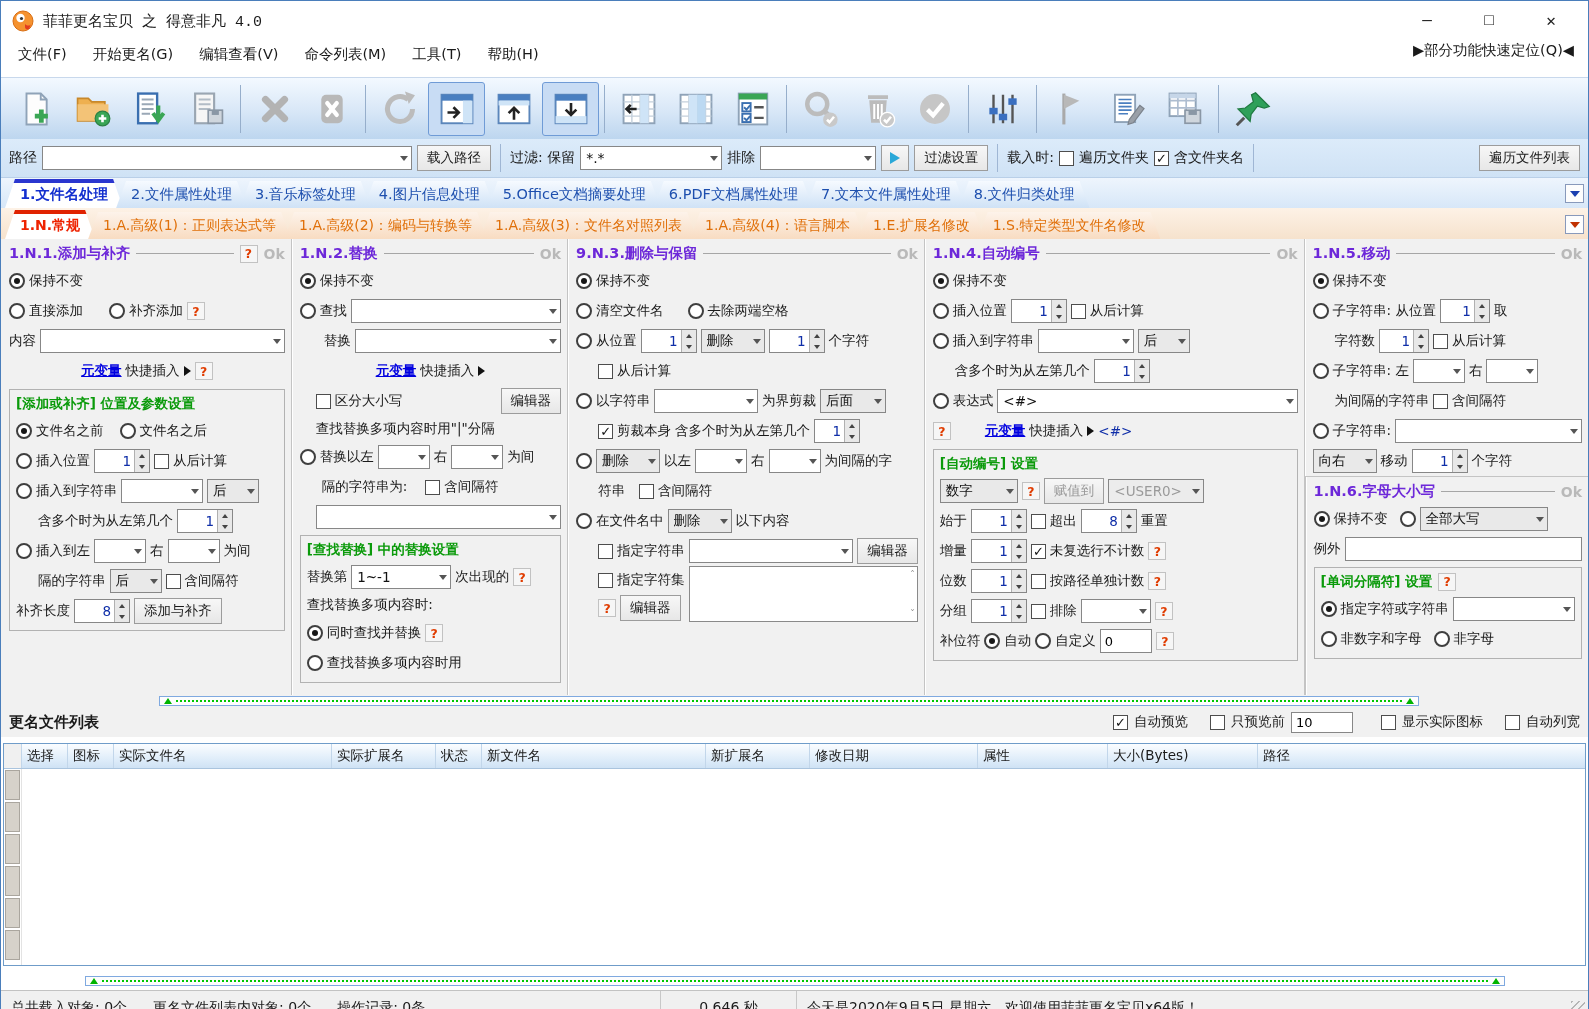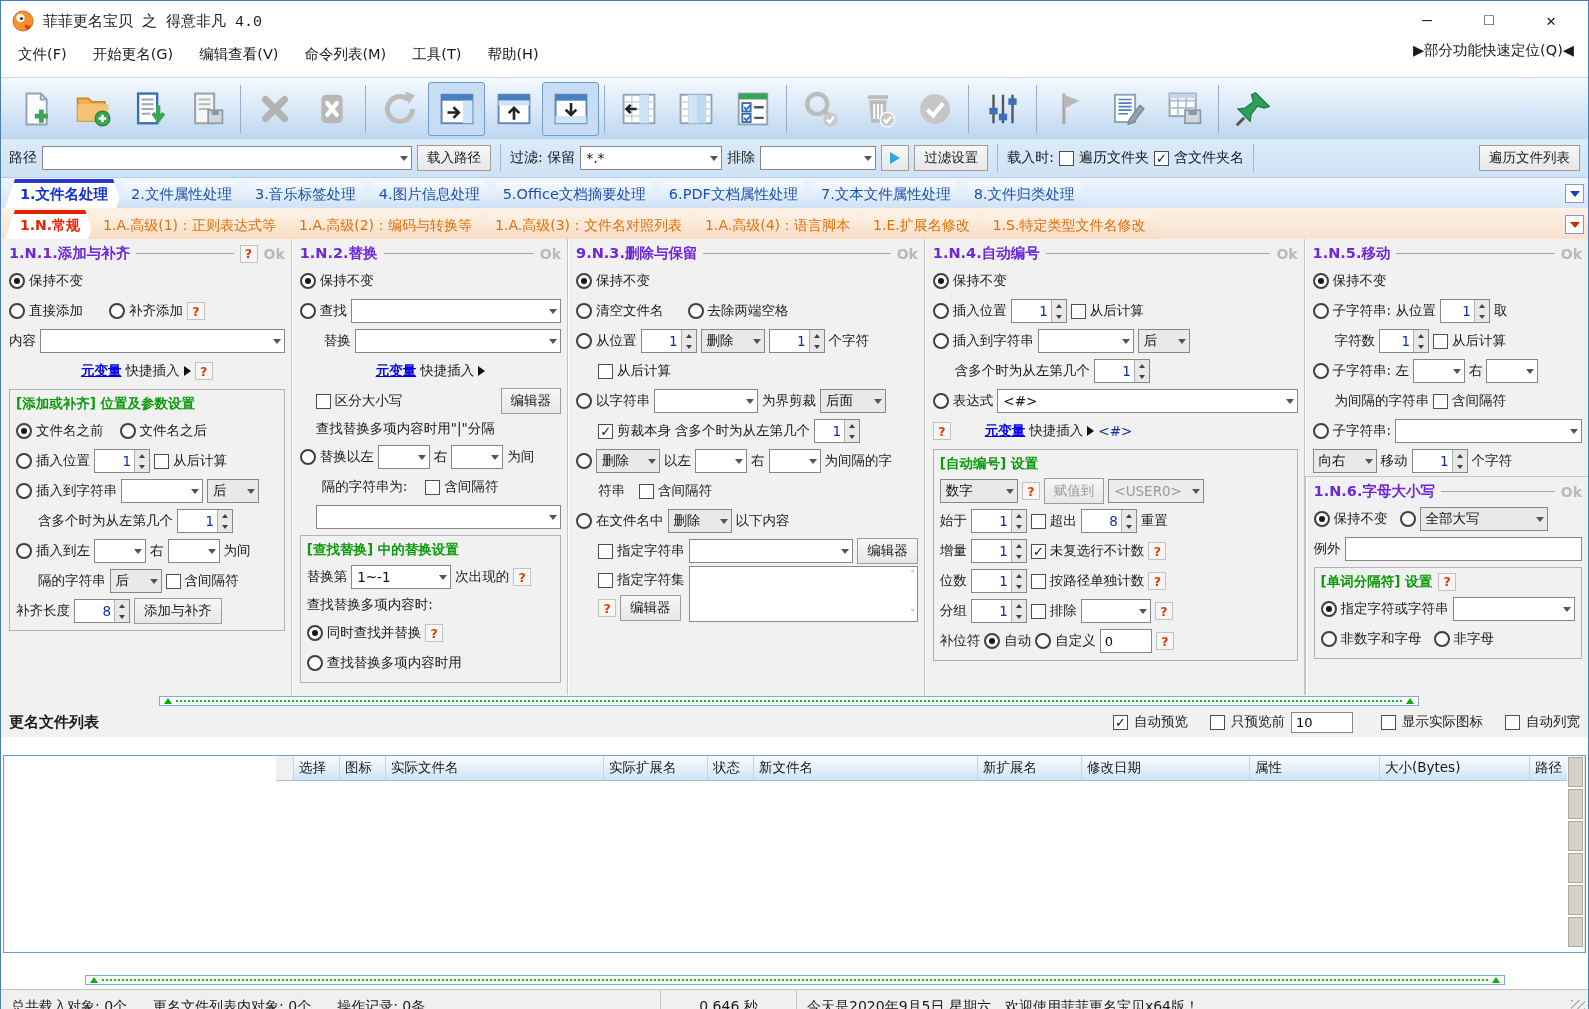--- a/index.html
+++ b/index.html
@@ -95,21 +95,21 @@
   .split-strip { flex:0 0 auto; display:flex; align-items:center; background:#f1f1f1; }
   .split-strip.white { background:#fff; }
   .split-frame { border:1px solid #7fa9e0; background:#fdfdfd; height:10px; display:flex; align-items:center; padding:0 4px; }
   .gtri { width:0; height:0; border-left:4px solid transparent; border-right:4px solid transparent; border-bottom:6px solid #00b400; flex:0 0 auto; }
   .gdots { flex:1; border-top:2px dotted #00c800; margin:0 4px; }
 
   
   .listbar { height:30px; flex:0 0 auto; display:flex; align-items:center; padding:0 8px; background:#f1f1f1; gap:6px; }
   .listbar .ltitle { font-weight:bold; font-size:15px; margin-right:auto; }
   .pv-input { width:62px; height:21px; border:1px solid #878787; padding:0 4px; font-size:13px; font-family:"DejaVu Sans",sans-serif; }
-  .table { flex:0 0 auto; margin:18px 2px; border:1px solid #6f9cc9; background:#fff; display:flex; flex-direction:row;justify-content:flex-end; }
+  .table { flex:0 0 auto; margin:6px 2px; border:1px solid #6f9cc9; background:#fff; display:flex; flex-direction:column;justify-content:flex-end; }
   .thead { height:25px; display:flex; background:linear-gradient(#fbfdff,#dcebf9 70%,#cfe2f4); border-bottom:1px solid #aac4de; }
   .th { border-right:1px solid #c2d6ea; padding:0 5px; display:flex; align-items:center; font-size:13.5px; flex:0 0 auto; }
   .th-gut { width:18px; background:#f0f0f0; border-right:1px solid #c2d6ea; }
   .tbody { height:196px; display:flex; }
   .gutcol { width:18px; border-right:1px solid #e3e3e3; padding-top:1px; }
   .gcell { width:15px; height:30px; margin:0 0 2px 1px; background:#d6d2ca; border:1px solid #aaa69e; }
   .bstrip { height:18px; }
 
   
   .statusbar { height:34px; flex:0 0 auto; border-top:1px solid #c2c2c2; background:#f0f0f0; display:flex; align-items:center; font-size:14px; }

